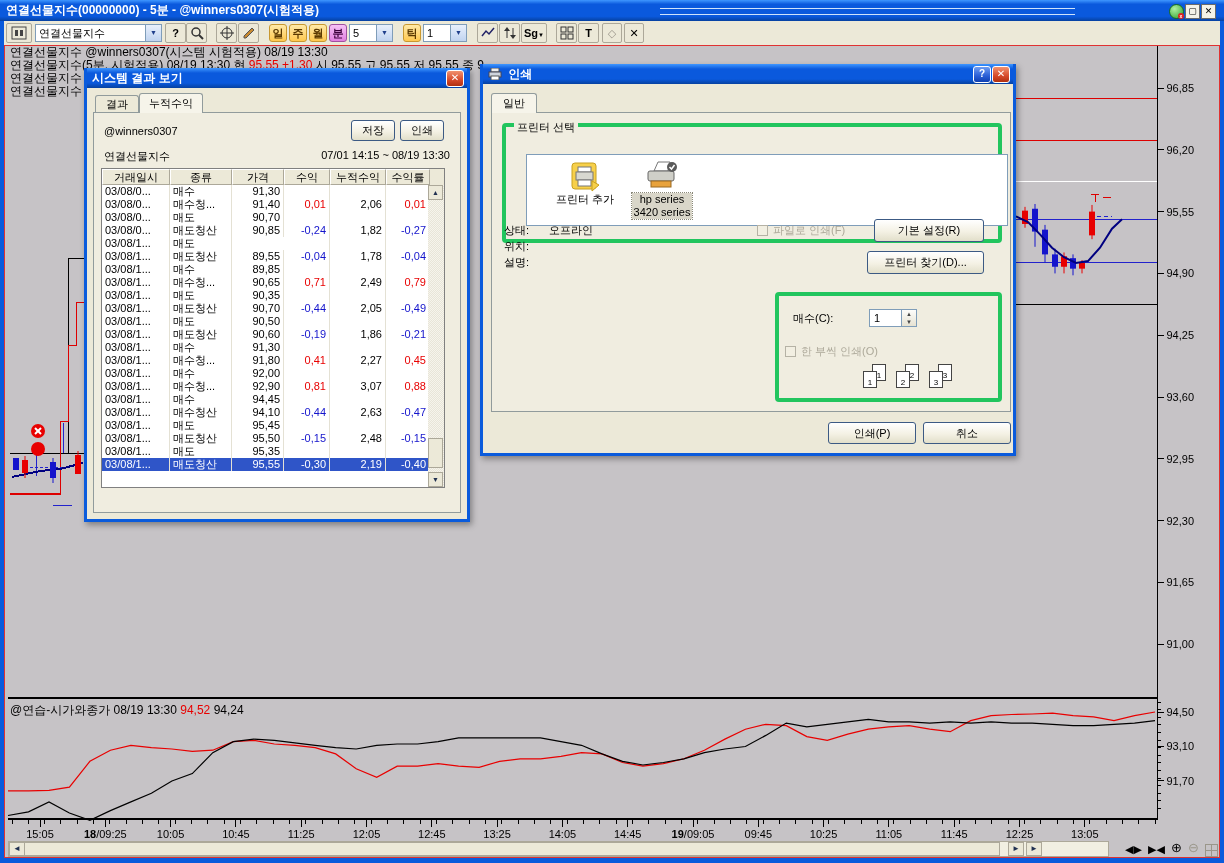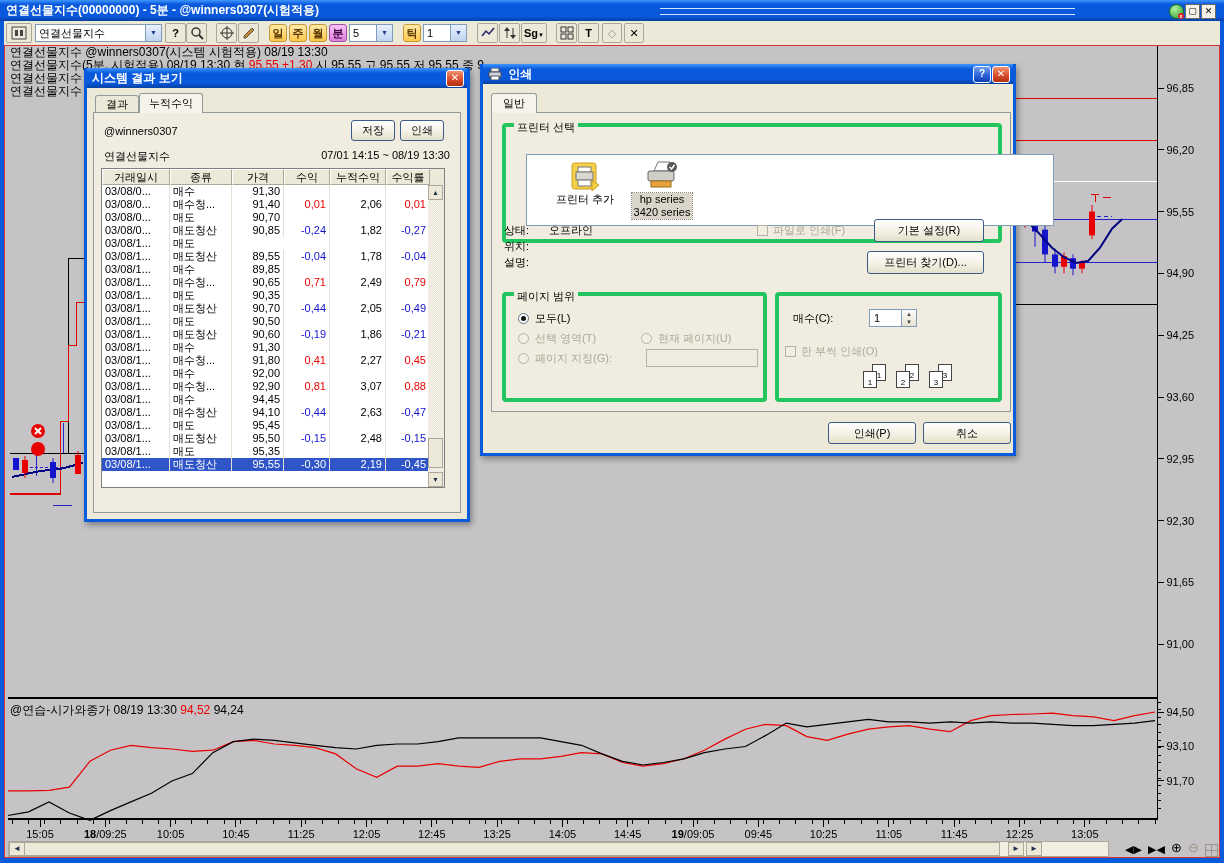--- a/index.html
+++ b/index.html
@@ -87,21 +87,21 @@
   .tcell.num{text-align:right;}
   .pos{color:#e80000;} .neg{color:#1414cc;}
   .trow.sel{background:#2f55c8;} .trow.sel .tcell{color:#fff;}
   #tscroll{position:absolute;right:0;top:16px;bottom:0;width:16px;background:
     repeating-conic-gradient(#f6f4ec 0 25%,#e8e5d8 0 50%) 0 0/2px 2px;}
   .tsb{position:absolute;left:0;width:15px;height:15px;background:#ece9d8;border:1px solid #aca899;
     box-sizing:border-box;font-size:7px;text-align:center;line-height:13px;color:#203050;}
   #tthumb{position:absolute;left:0;top:253px;width:15px;height:30px;background:#ece9d8;
     border:1px solid #aca899;box-sizing:border-box;}
   
-  #plist{position:absolute;left:20px;top:27px;width:480px;height:70px;background:#fff;border:1px solid #7f9db9;padding-left:46px;}
+  #plist{position:absolute;left:20px;top:27px;width:480px;height:70px;background:#fff;border:1px solid #7f9db9;}
   .pitem{position:absolute;top:6px;width:80px;text-align:center;font-size:11px;}
   .pitem .icw{height:32px;position:relative;}
   .pitem .plbl{display:inline-block;padding:0 2px;line-height:13px;}
   .pitem.sel .plbl{background:#d9d6c9;outline:1px dotted #8a8878;}
   .spin{position:absolute;width:48px;height:18px;background:#fff;border:1px solid #7f9db9;box-sizing:border-box;
     font-size:11px;line-height:16px;padding-left:4px;}
   .spin .ud{position:absolute;right:0;top:0;bottom:0;width:14px;border-left:1px solid #7f9db9;
     background:linear-gradient(#fdfdfb,#e6e2d2);font-size:6px;line-height:8px;text-align:center;color:#444;}
   .page{position:absolute;width:14px;height:17px;background:#fff;border:1px solid #444;
     font-size:8px;display:flex;align-items:flex-end;justify-content:center;box-sizing:border-box;}
@@ -608,21 +608,21 @@
             <span class="tcell num" style="width: 46px;"></span>
             <span class="tcell num" style="width: 56px;"></span>
             <span class="tcell num" style="width: 44px;"></span>
           </div>
           <div class="trow sel">
             <span class="tcell" style="width: 68px;">03/08/1...</span>
             <span class="tcell" style="width: 62px;">매도청산</span>
             <span class="tcell num" style="width: 52px;">95,55</span>
             <span class="tcell num neg" style="width: 46px;">-0,30</span>
             <span class="tcell num" style="width: 56px;">2,19</span>
-            <span class="tcell num neg" style="width: 44px;">-0,45</span>
+            <span class="tcell num neg" style="width: 44px;">-0,40</span>
           </div>
         </div>
       <div id="tscroll">
         <div class="tsb" style="top:0;">▲</div>
         <div id="tthumb"></div>
         <div class="tsb" style="bottom:0;">▼</div>
       </div>
     </div>
   </div>
 </div>
@@ -673,34 +673,20 @@
 
     <div class="lbl" style="left:12px;top:110px;">상태:</div>
     <div class="lbl" style="left:57px;top:110px;">오프라인</div>
     <div class="lbl" style="left:12px;top:126px;">위치:</div>
     <div class="lbl" style="left:12px;top:142px;">설명:</div>
     <div class="chk" style="left:265px;top:112px;"></div>
     <div class="lbl dis" style="left:281px;top:110px;">파일로 인쇄(F)</div>
     <button class="xpbtn" style="left:382px;top:106px;width:110px;height:23px;">기본 설정(R)</button>
     <button class="xpbtn" style="left:375px;top:138px;width:117px;height:23px;">프린터 찾기(D)...</button>
 
-    <div class="grp" style="left:10px;top:179px;width:265px;height:110px;">
-      <span class="grp-lg">페이지 범위</span>
-      <div class="radio" style="left:12px;top:17px;">
-          <span class="dot"></span>
-        </div>
-      <div class="lbl" style="left:29px;top:15px;">모두(L)</div>
-      <div class="radio dis" style="left:12px;top:37px;"></div>
-      <div class="lbl dis" style="left:29px;top:35px;">선택 영역(T)</div>
-      <div class="radio dis" style="left:135px;top:37px;"></div>
-      <div class="lbl dis" style="left:152px;top:35px;">현재 페이지(U)</div>
-      <div class="radio dis" style="left:12px;top:57px;"></div>
-      <div class="lbl dis" style="left:29px;top:55px;">페이지 지정(G):</div>
-      <div class="dinput" style="left:140px;top:53px;width:112px;height:18px;"></div>
-    </div>
 
     <div class="grp" style="left:283px;top:179px;width:227px;height:110px;">
       <div class="lbl" style="left:14px;top:15px;">매수(C):</div>
       <div class="spin" style="left:90px;top:13px;">
         <span>1</span>
         <span class="ud">▲<br>▼</span>
       </div>
       <div class="chk" style="left:6px;top:50px;"></div>
       <div class="lbl dis" style="left:22px;top:48px;">한 부씩 인쇄(O)</div>
       <div style="position:absolute;left:84px;top:68px;width:110px;height:28px;">

